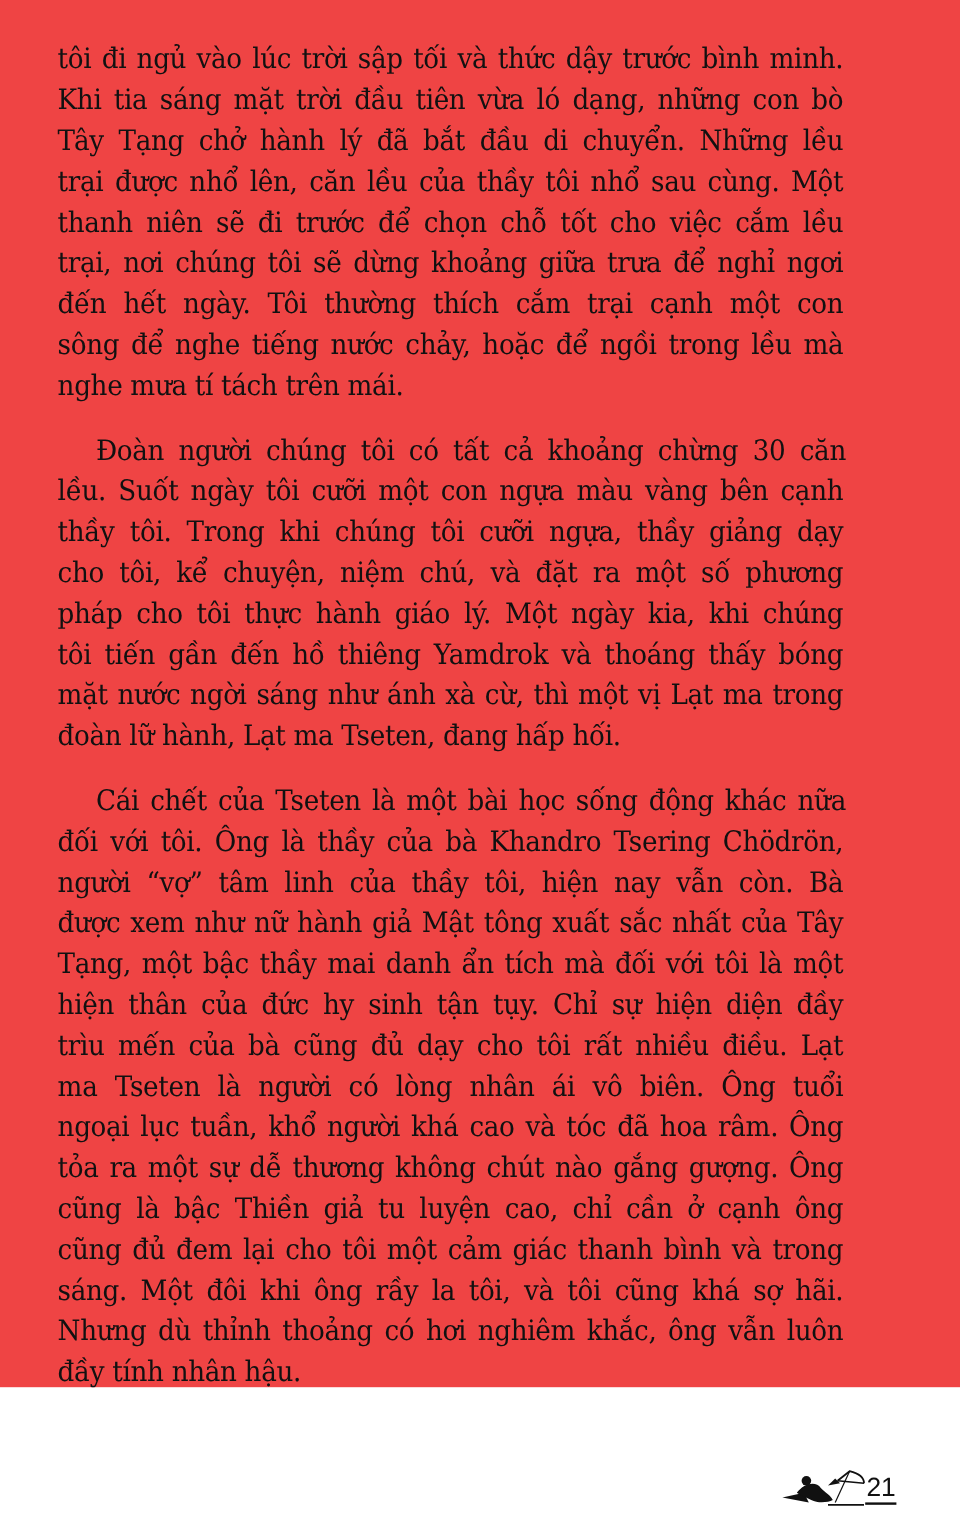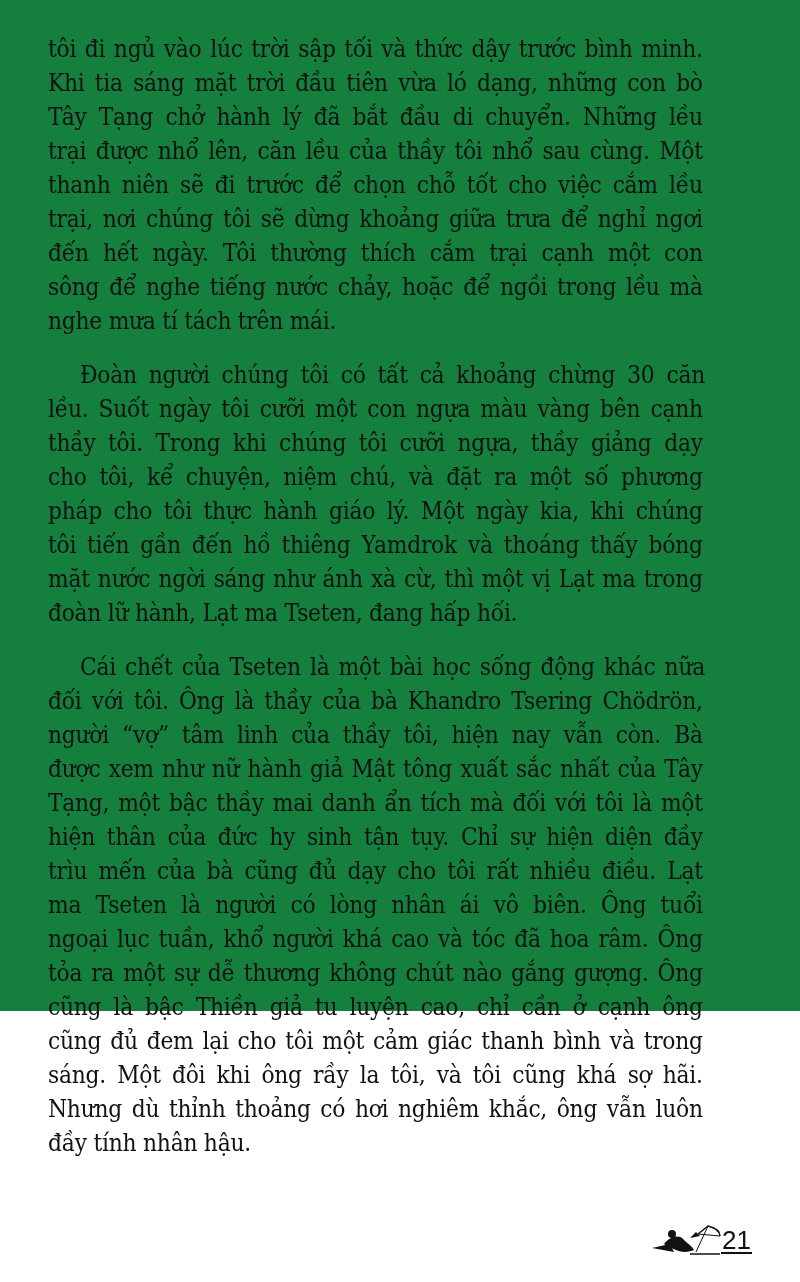--- a/index.html
+++ b/index.html
@@ -1,17 +1,17 @@
 <!DOCTYPE html>
 <html><head>
 <meta charset="utf-8">
 <style>
   html, body { margin: 0; padding: 0; background: #ffffff; }
   body { width: 800px; height: 1282px; position: relative; overflow: hidden; }
-  .page { position: absolute; left: 0; top: 0; width: 800px; height: 1011px; background: #15803d; }
+  .page { position: absolute; left: 0; top: 0; width: 800px; height: 1156px; background: #ef4444; }
   .line {
     position: absolute;
     left: 48px;
     width: 704px;
     font-family: "DejaVu Serif", "Liberation Serif", serif;
     font-size: 23.5px;
     line-height: 34px;
     color: #111;
     white-space: nowrap;
     text-align: justify;
@@ -24,21 +24,21 @@
   .line.indent { left: 80px; width: 672px; }
   .folio {
     position: absolute;
     left: 650px; top: 1222px;
     width: 110px; height: 36px;
   }
   .folio svg { position: absolute; left: 0; top: 0; }
   .pagenum {
     position: absolute; left: 721px; top: 1228px;
     font-family: "Liberation Sans", sans-serif;
-    font-size: 26px; color: #111;
+    font-size: 22px; color: #111;
     border-bottom: 2px solid #111;
     line-height: 24px;
     padding: 0 1px;
   }
 </style>
 </head>
 <body>
 
 <div class="page">
 

